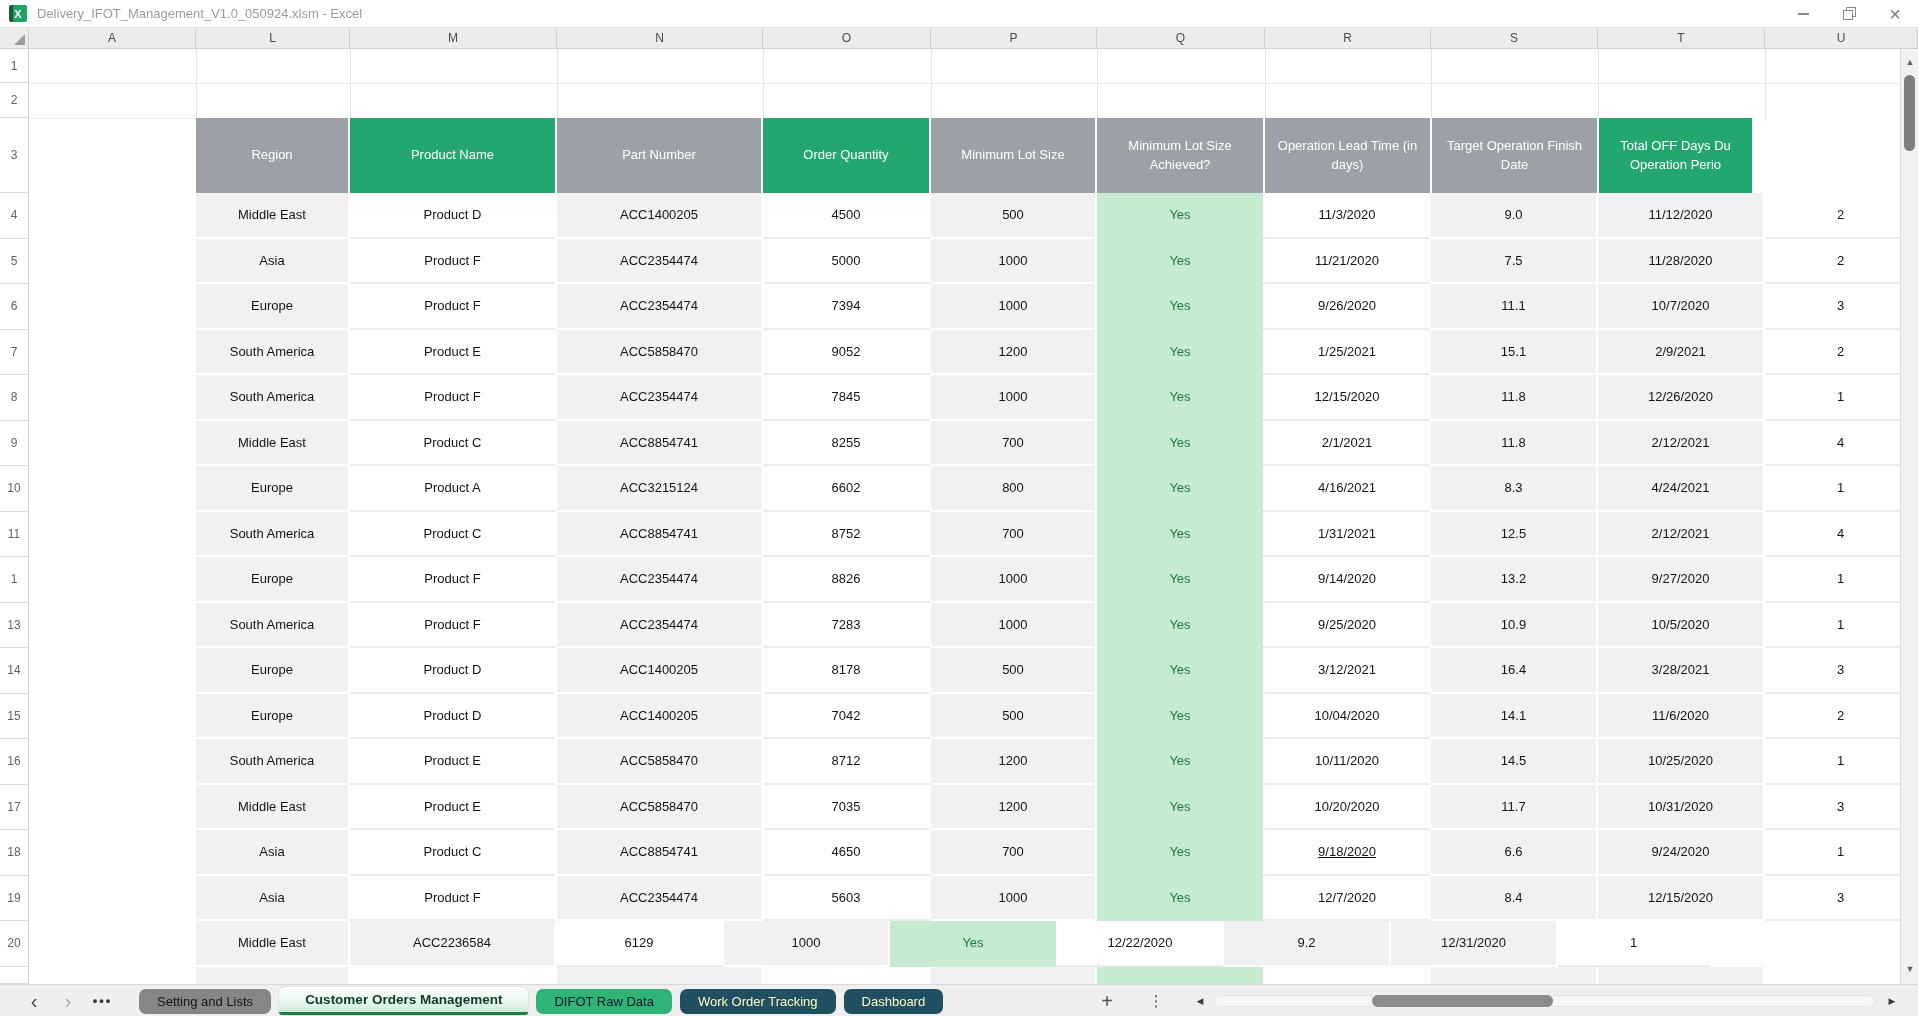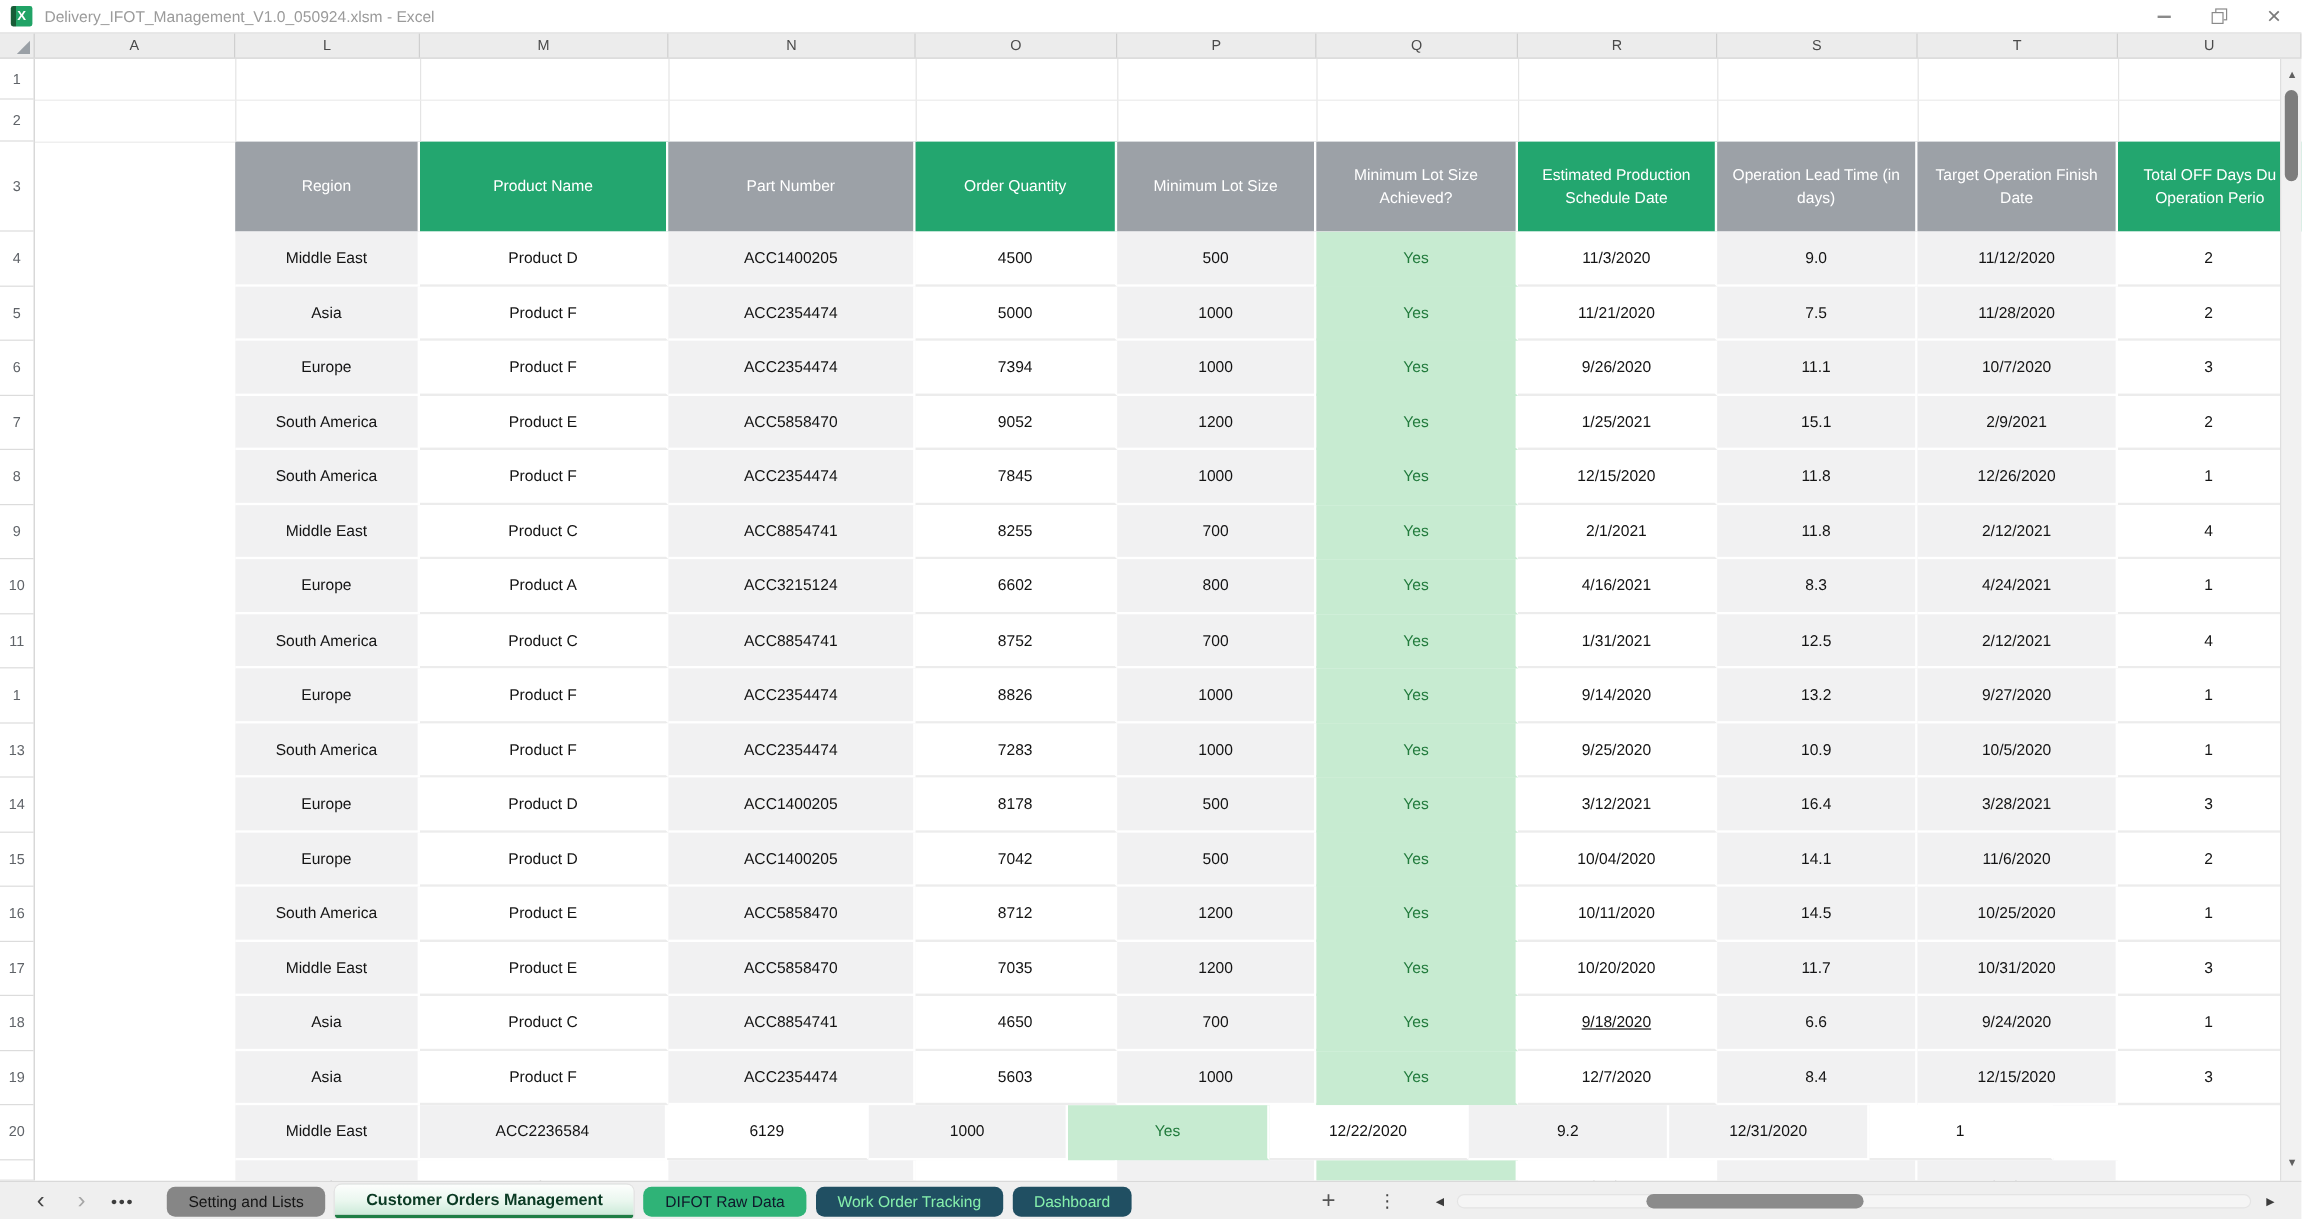--- a/index.html
+++ b/index.html
@@ -65,21 +65,21 @@
   
   .tabbar { position:absolute; left:0; top:984px; width:1918px; height:32px; background:#EFEFEF; border-top:1px solid #D9D9D9; }
   .navbtn { position:absolute; top:2px; width:28px; height:28px; display:flex; align-items:center; justify-content:center; }
   .nav-prev { left:20px; font-size:20px; color:#444; }
   .nav-next { left:54px; font-size:20px; color:#A6A6A6; }
   .nav-more { left:88px; font-size:9px; letter-spacing:1px; color:#3c3c3c; }
   .tabs { position:absolute; left:139px; top:0; height:32px; display:flex; align-items:center; gap:8px; }
   .tab { height:25px; display:flex; align-items:center; padding:0 18px; border-radius:7px; font-size:13px; white-space:nowrap; }
   .tab-gray { background:#868686; color:#151515; }
   .tab-green { background:#2FB377; color:#0f172a; }
-  .tab-dark { background:#204F62; color:#86efac; }
+  .tab-dark { background:#204F62; color:#fef9c3; }
   .tab-active { height:28px; padding:0 26px; font-size:13.5px; font-weight:bold; color:#0B3B24;
     background:linear-gradient(180deg,#FDFEFD 0%,#EAF7EF 55%,#CDEBDA 100%);
     border-bottom:3px solid #1E7E45; border-radius:6px 6px 3px 3px; box-shadow:0 0 0 1px #E2E2E2; }
   .plus-btn { position:absolute; left:1093px; top:2px; width:28px; height:28px; display:flex; align-items:center; justify-content:center;
     font-size:20px; font-weight:300; color:#555; }
   .kebab-btn { position:absolute; left:1144px; top:2px; width:24px; height:28px; display:flex; align-items:center; justify-content:center;
     font-size:15px; color:#444; }
   .h-arrow { position:absolute; top:2px; width:24px; height:28px; display:flex; align-items:center; justify-content:center;
     font-size:9px; color:#3c3c3c; }
   .h-left { left:1188px; }
@@ -150,21 +150,20 @@
       <div class="rowcell" style="height: 45.5px;">20</div>
       <div class="rowcell" style="height: 17.5px;"></div>
     </div>
   <div class="thead" id="thead">
       <div class="hcell gray" style="width: 154px;">Region</div>
       <div class="hcell green" style="width: 207px;">Product Name</div>
       <div class="hcell gray" style="width: 206px;">Part Number</div>
       <div class="hcell green" style="width: 168px;">Order Quantity</div>
       <div class="hcell gray" style="width: 166px;">Minimum Lot Size</div>
       <div class="hcell gray" style="width: 168px;">Minimum Lot Size Achieved?</div>
-      <div class="hcell green" style="width: 166px;">Estimated Production Schedule Date</div>
       <div class="hcell gray" style="width: 167px;">Operation Lead Time (in days)</div>
       <div class="hcell gray" style="width: 167px;">Target Operation Finish Date</div>
       <div class="hcell green" style="width: 153px;">
         <span>Total OFF Days Du</span>
         <span>Operation Perio</span>
       </div>
     </div>
   <div class="tbody" id="tbody">
       <div class="trow">
         <div class="tcell gray" style="width: 154px;">Middle East</div>

